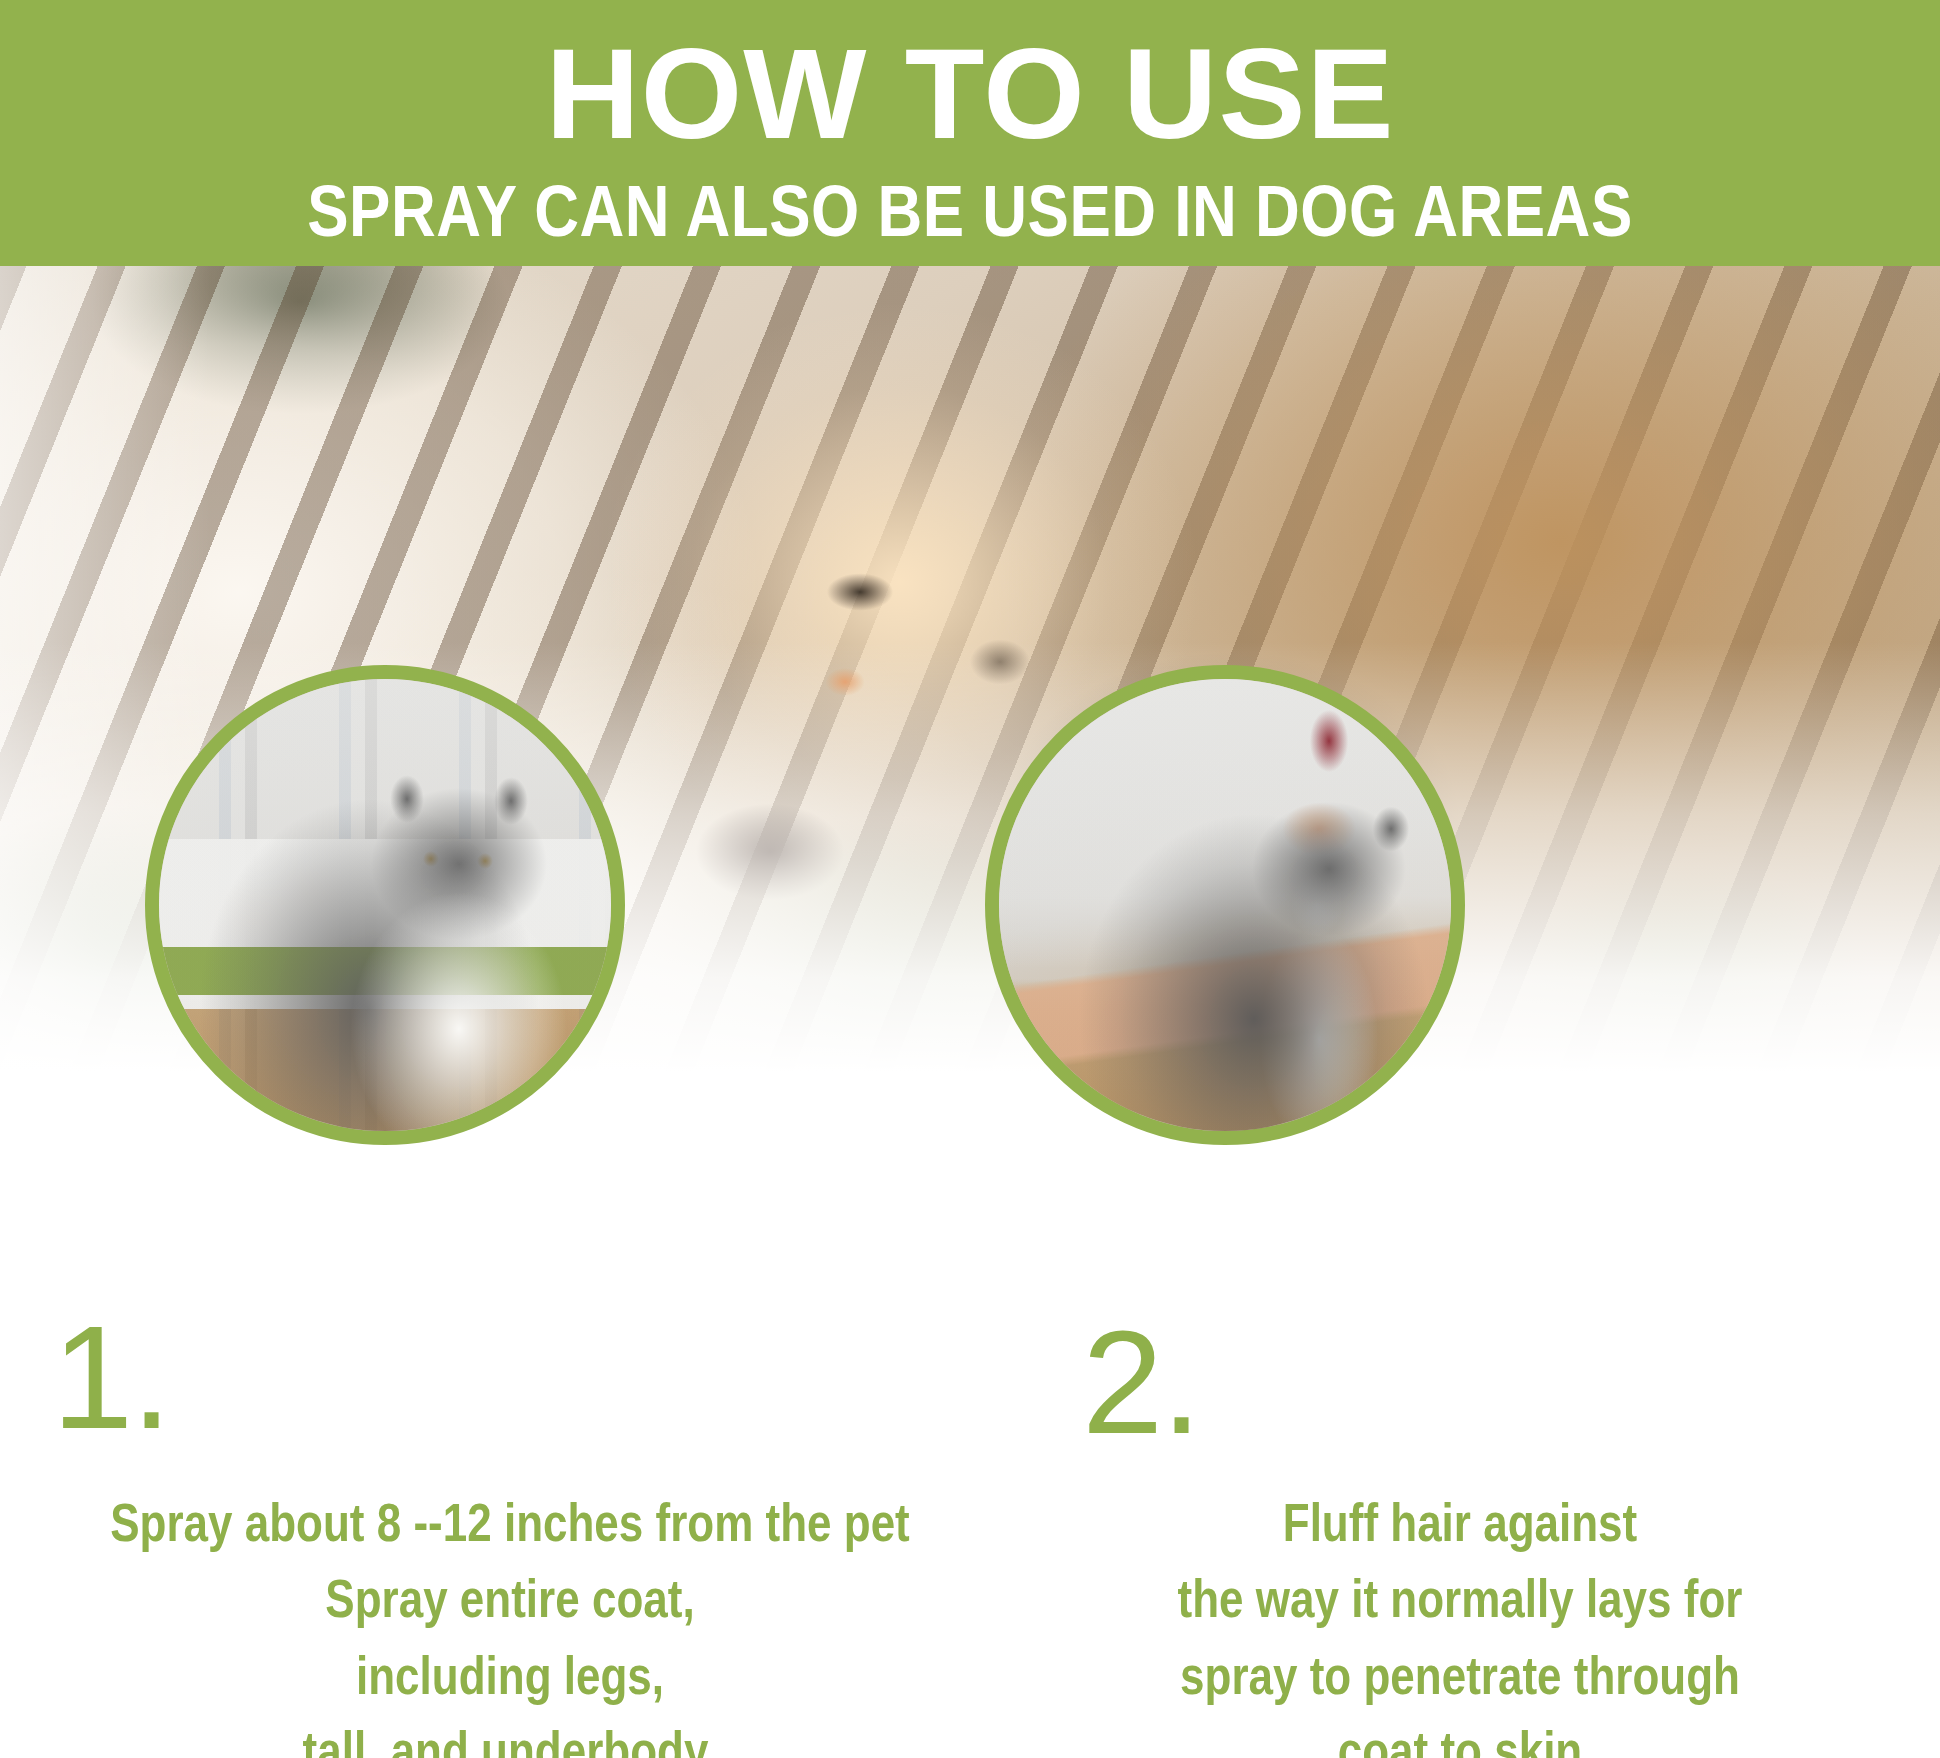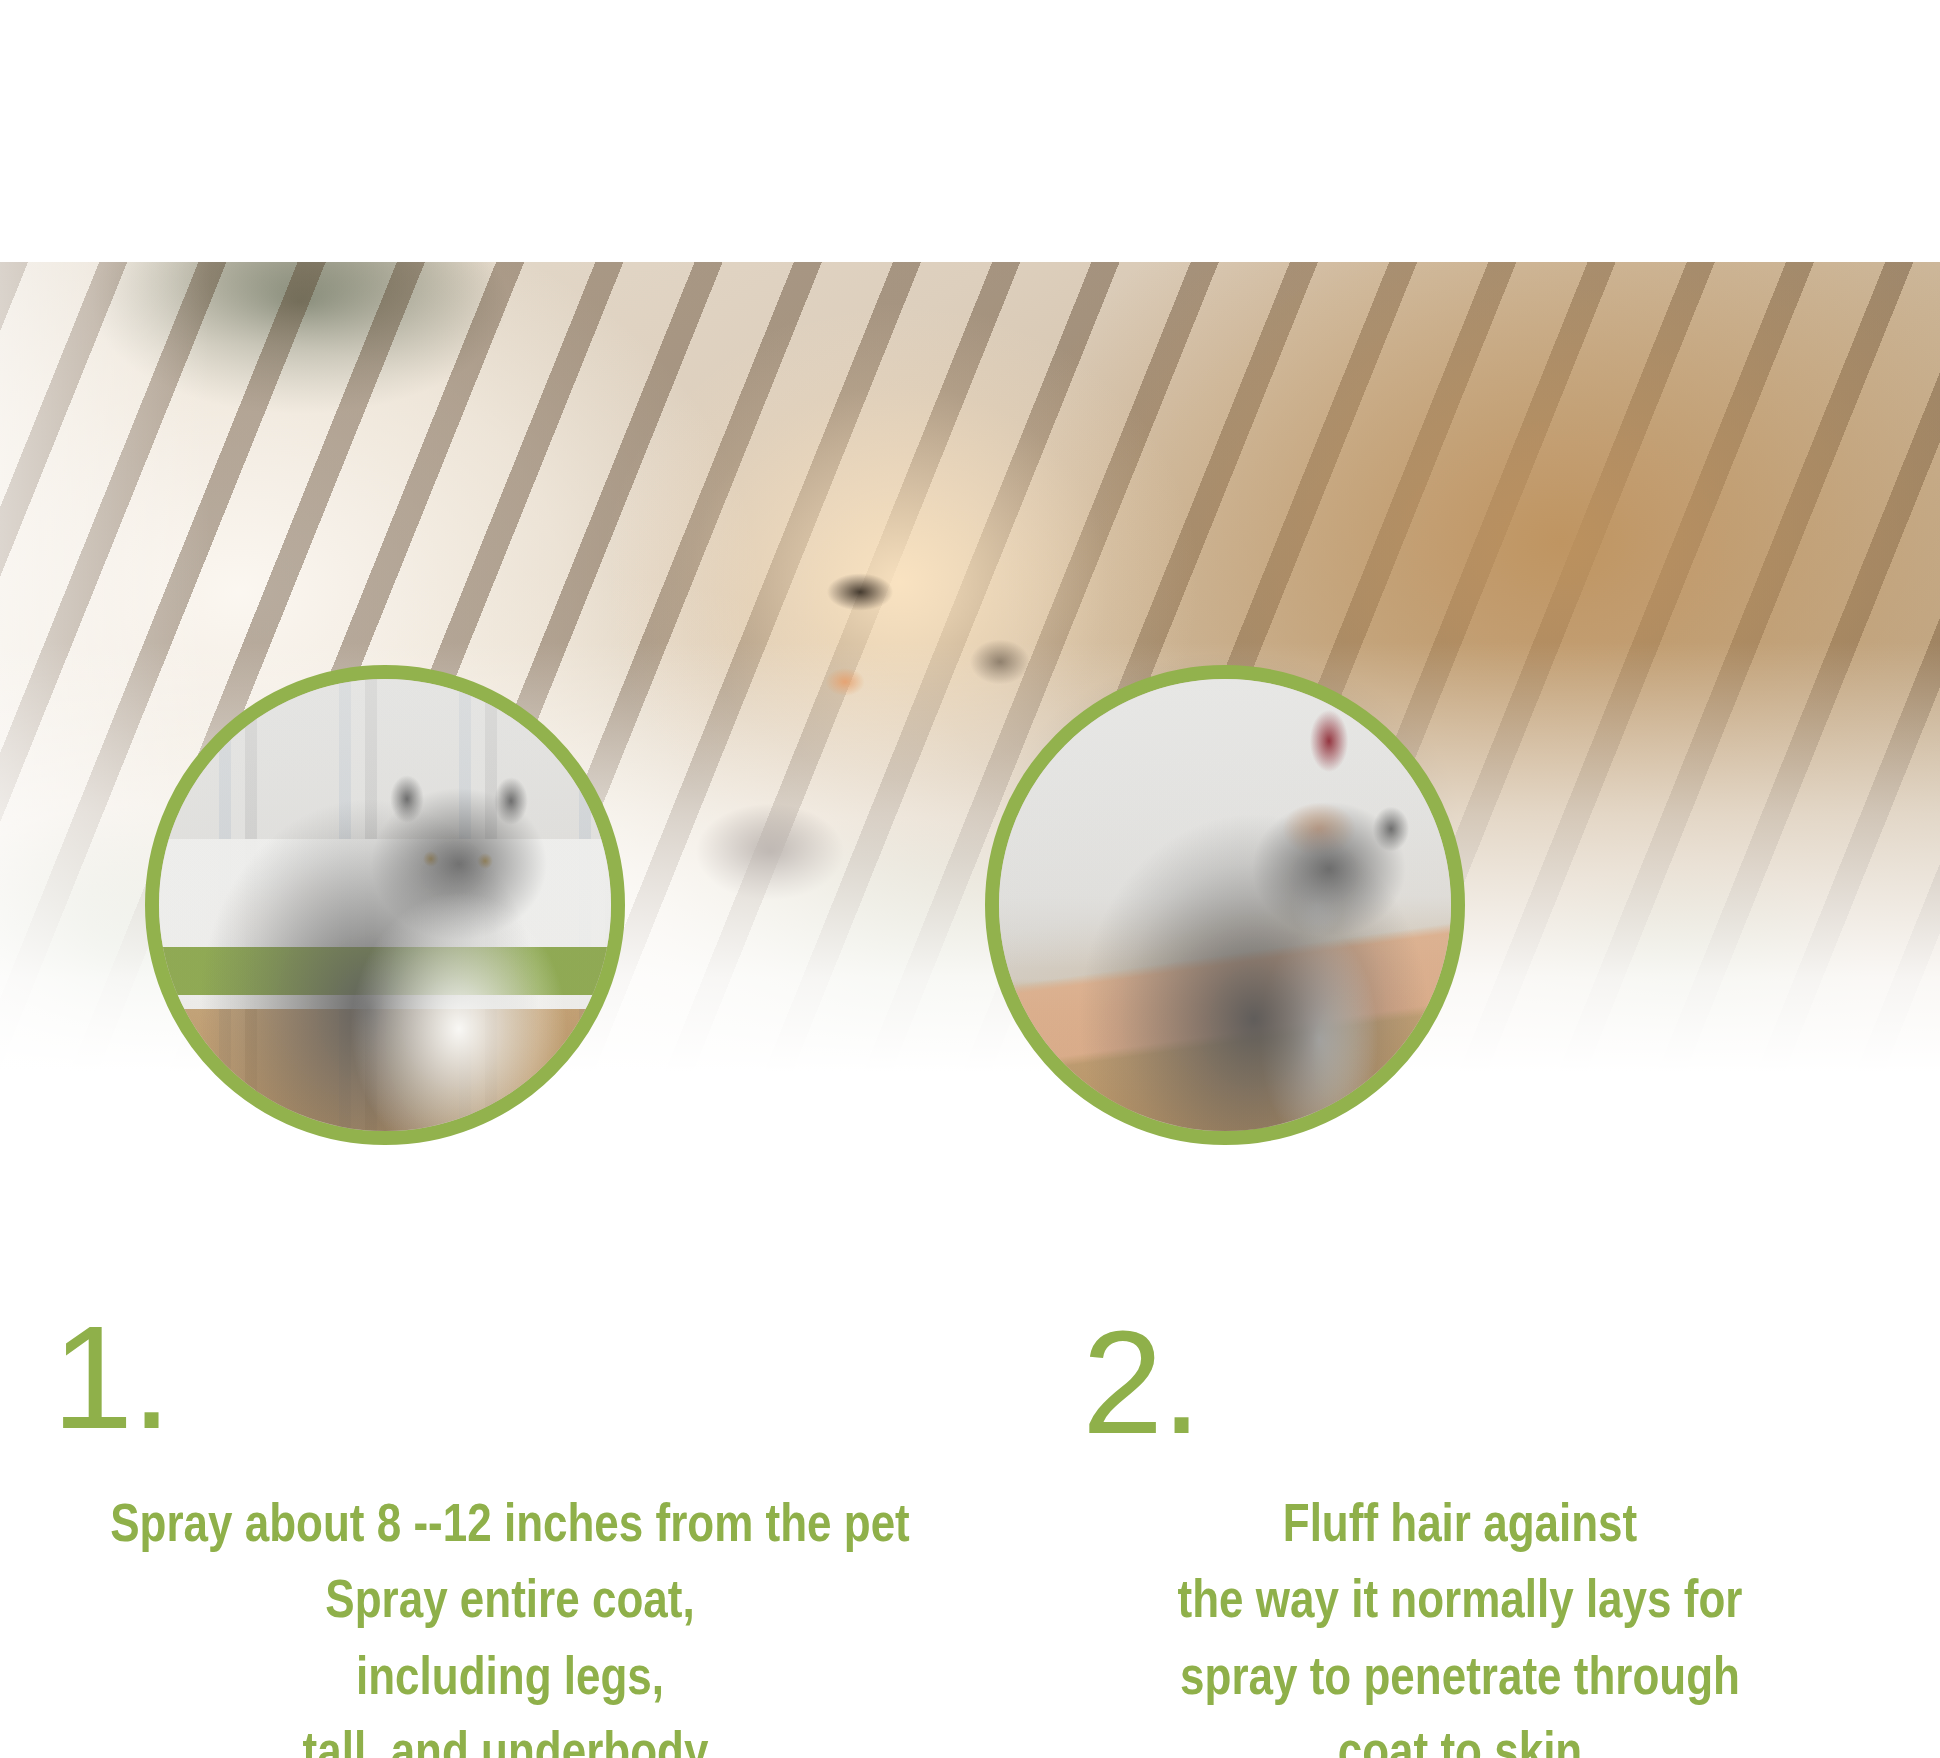--- a/index.html
+++ b/index.html
@@ -240,20 +240,24 @@
 <div id="poster">
 
   <div class="bottom-white"></div>
 
   <div class="hero">
     <div class="hero-img"></div>
     <div class="hero-fade-side-l"></div>
     <div class="hero-fade"></div>
   </div>
 
+  <div class="header-band">
+    <div class="header-title">HOW TO USE</div>
+    <div class="header-subtitle">SPRAY CAN ALSO BE USED IN DOG AREAS</div>
+  </div>
 
   <div class="circle circle-1">
     <div class="circle-photo photo-1"></div>
   </div>
 
   <div class="circle circle-2">
     <div class="circle-photo photo-2"></div>
   </div>
 
   <div class="step-number step-number-1">1.</div>

